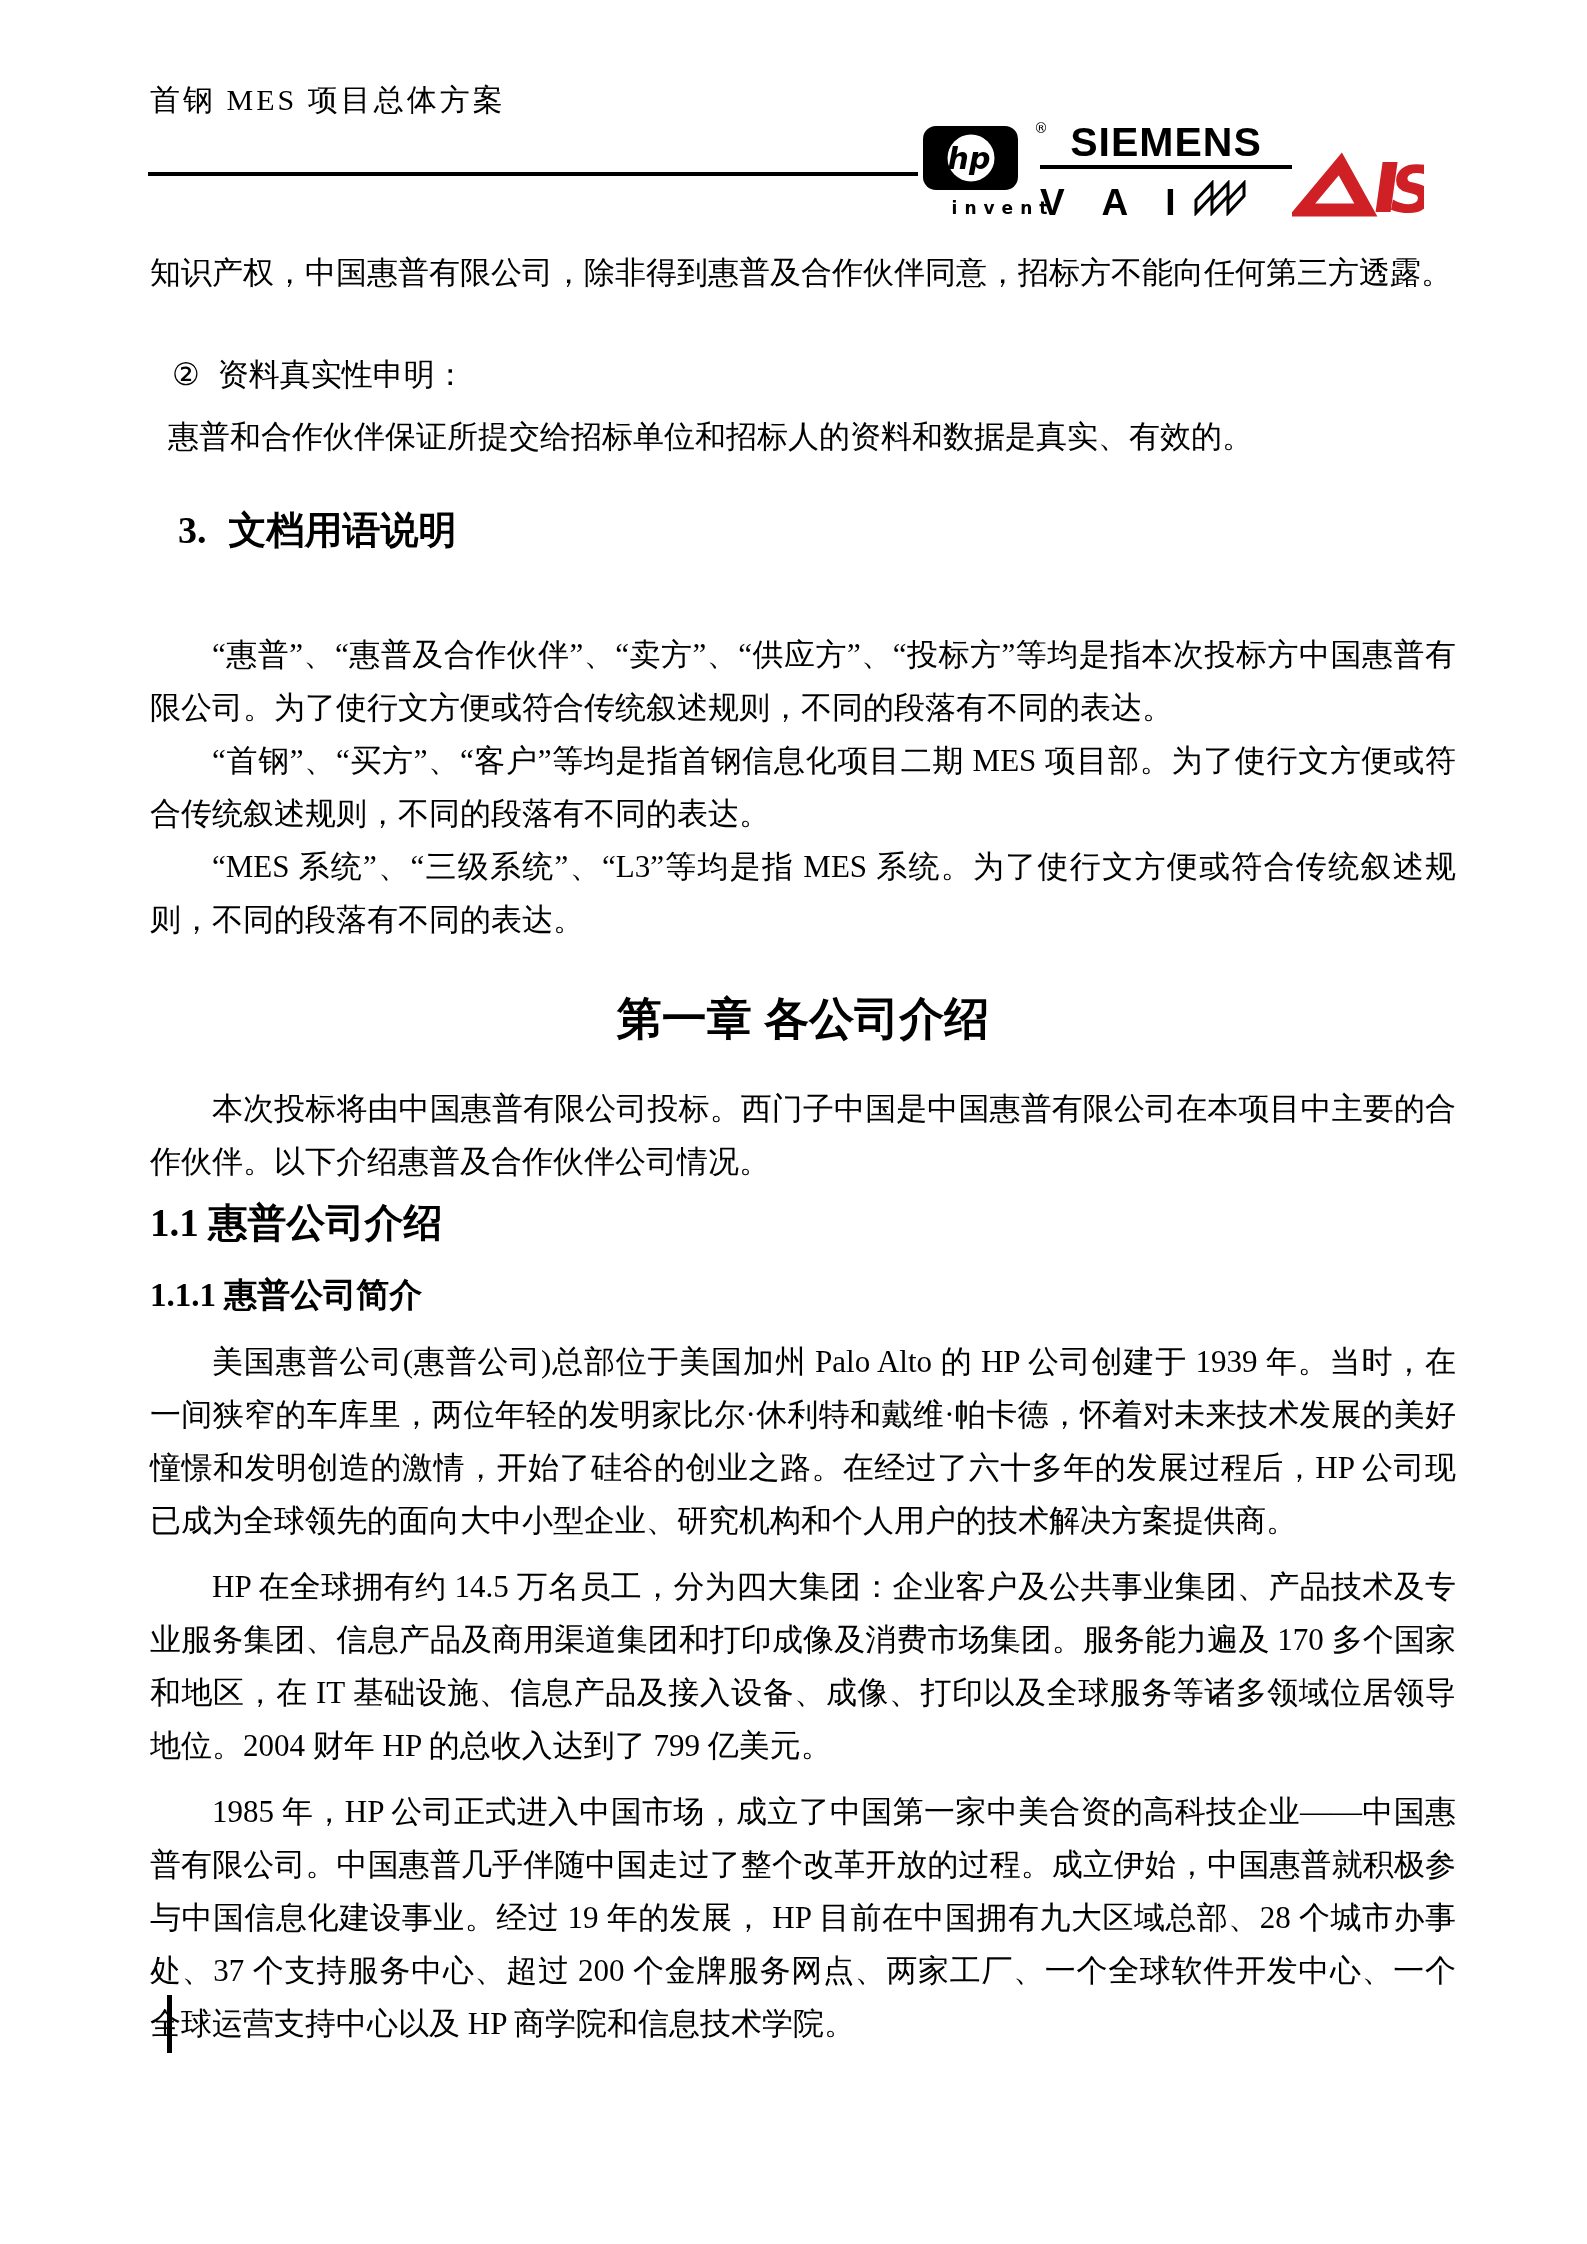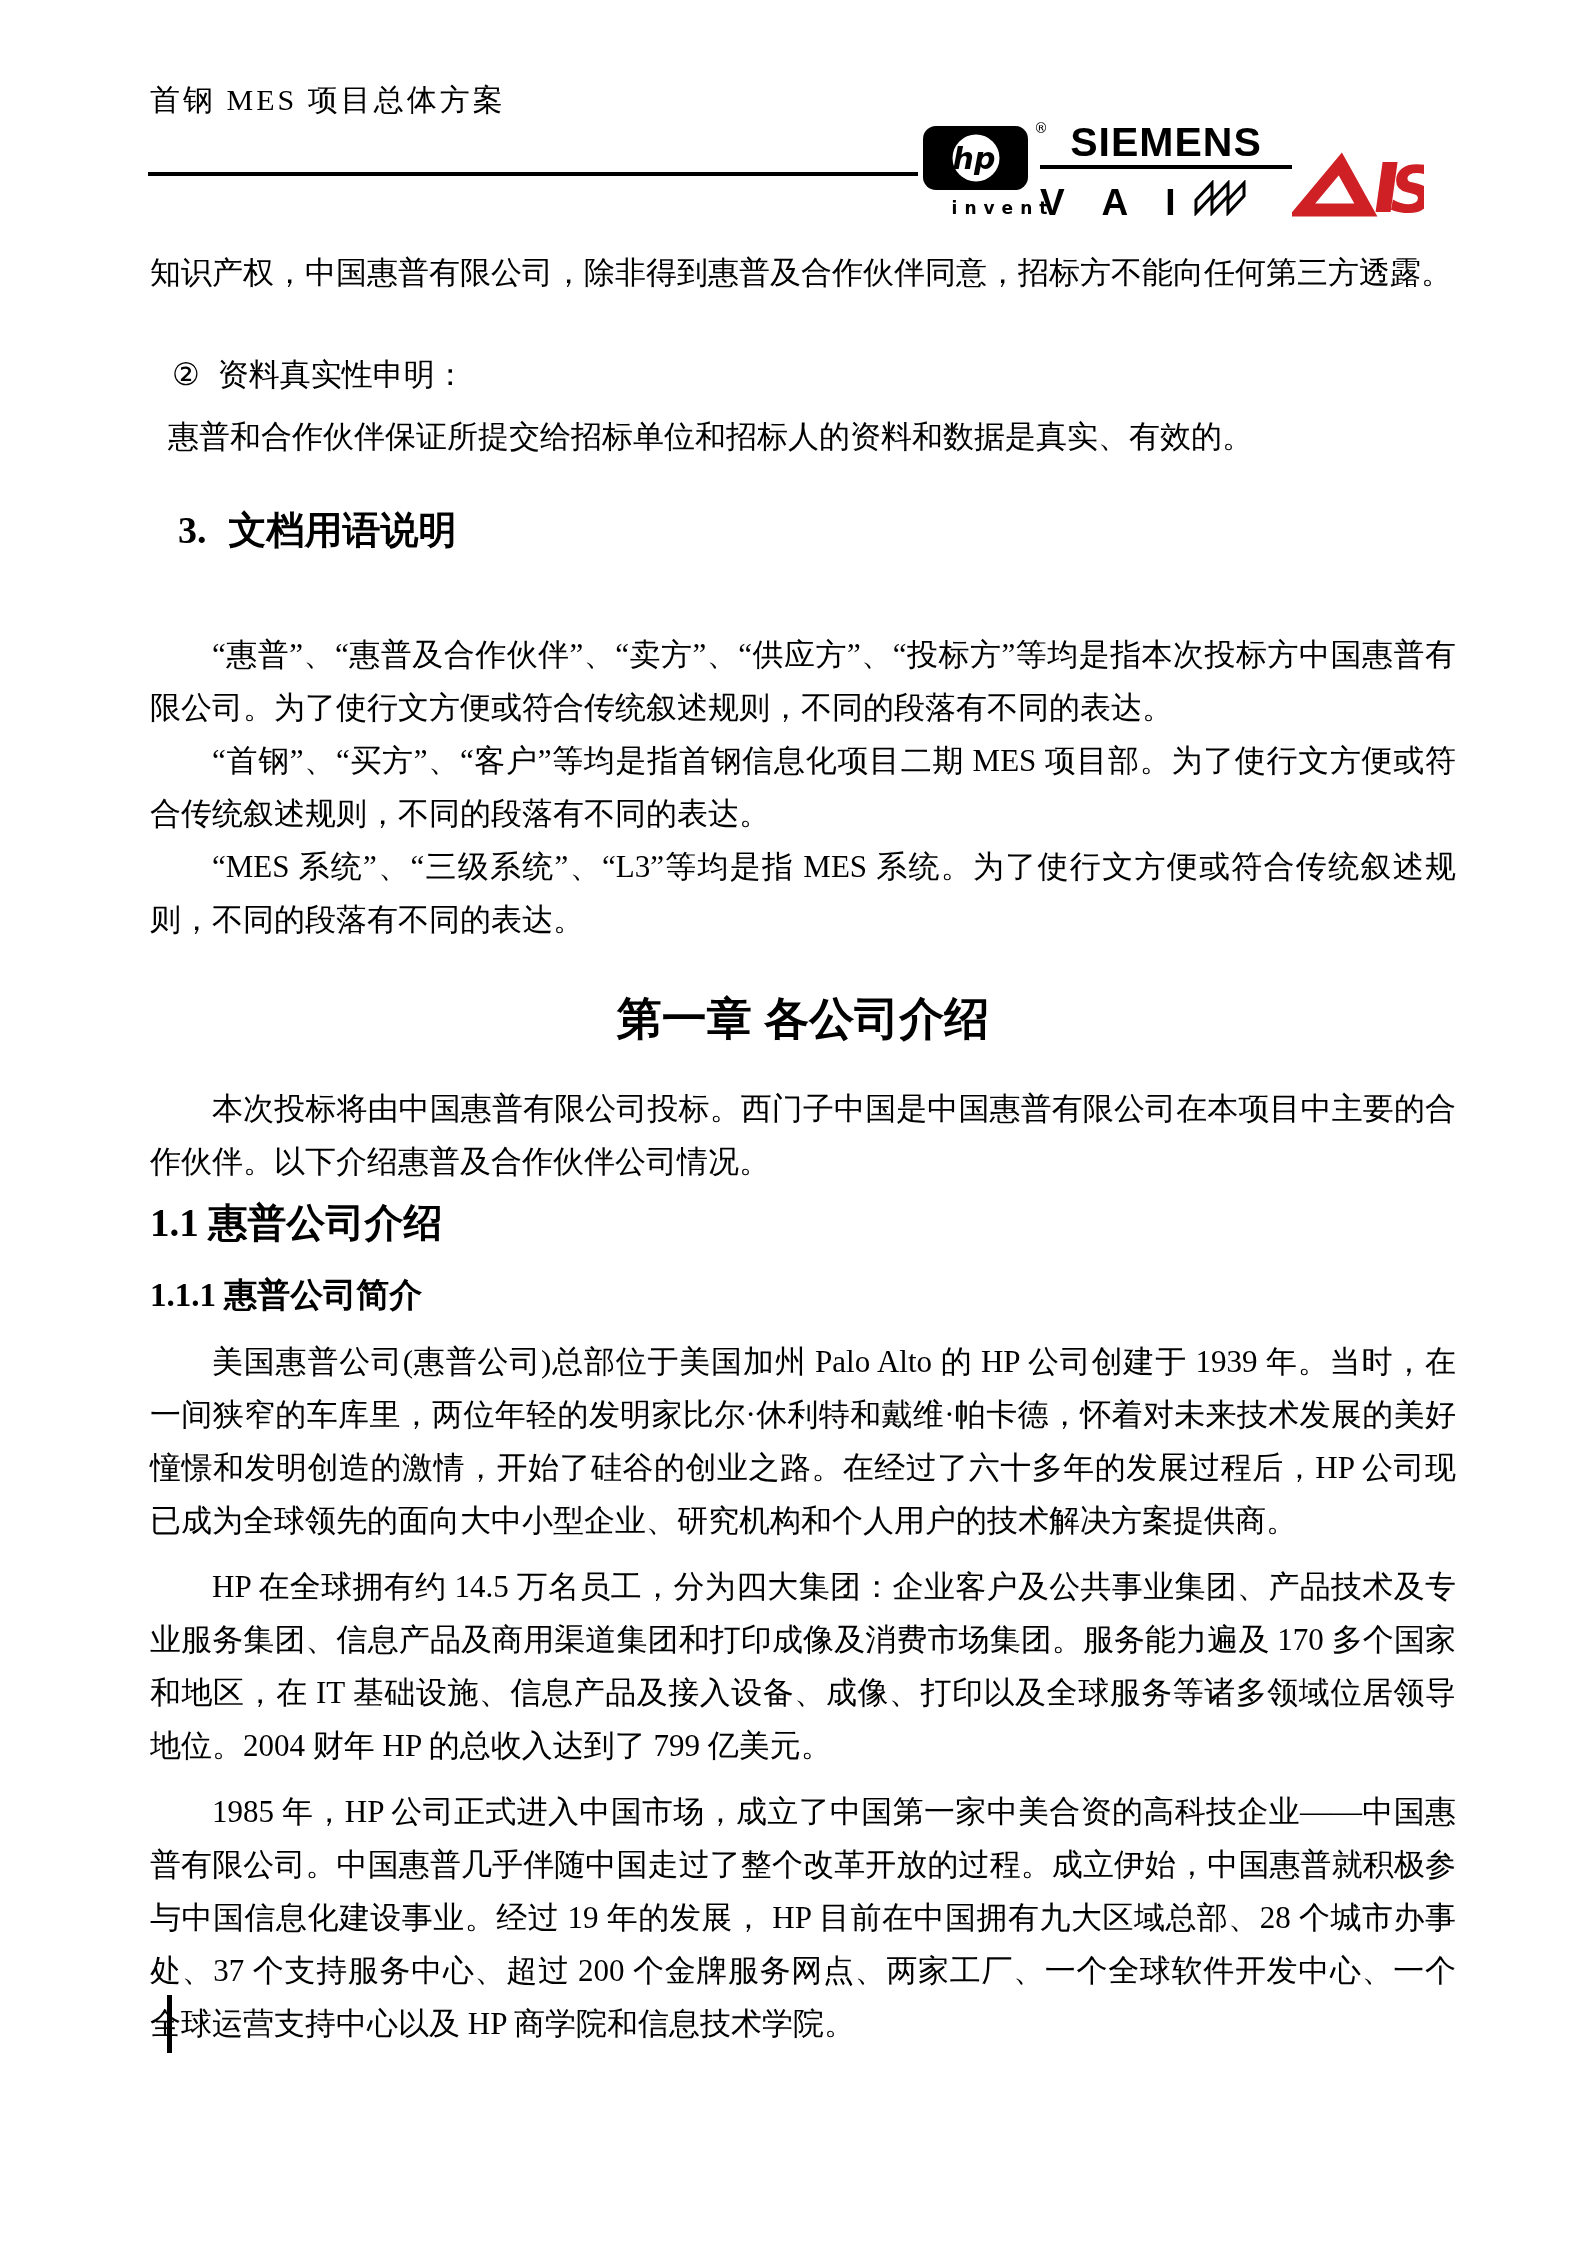--- a/index.html
+++ b/index.html
@@ -18,21 +18,21 @@
     font-size:30px; letter-spacing:3px; white-space:nowrap;
   }
   .header-rule {
     position:absolute; left:148px; top:172px;
     width:770px; height:4px; background:#000;
   }
 
   
   .hp-logo {
     position:absolute; left:923px; top:126px;
-    width:105px; height:64px; background:#000; border-radius:13px;
+    width:95px; height:64px; background:#000; border-radius:13px;
   }
   .hp-circle {
     position:absolute; left:50%; top:50%; transform:translate(-50%,-50%);
     width:47px; height:47px; background:#fff; border-radius:50%;
     display:flex; align-items:center; justify-content:center;
   }
   .hp-letters {
     font-family:"DejaVu Sans", sans-serif;
     font-weight:bold; font-style:italic;
     font-size:30px; color:#000; line-height:1; padding-right:3px;

